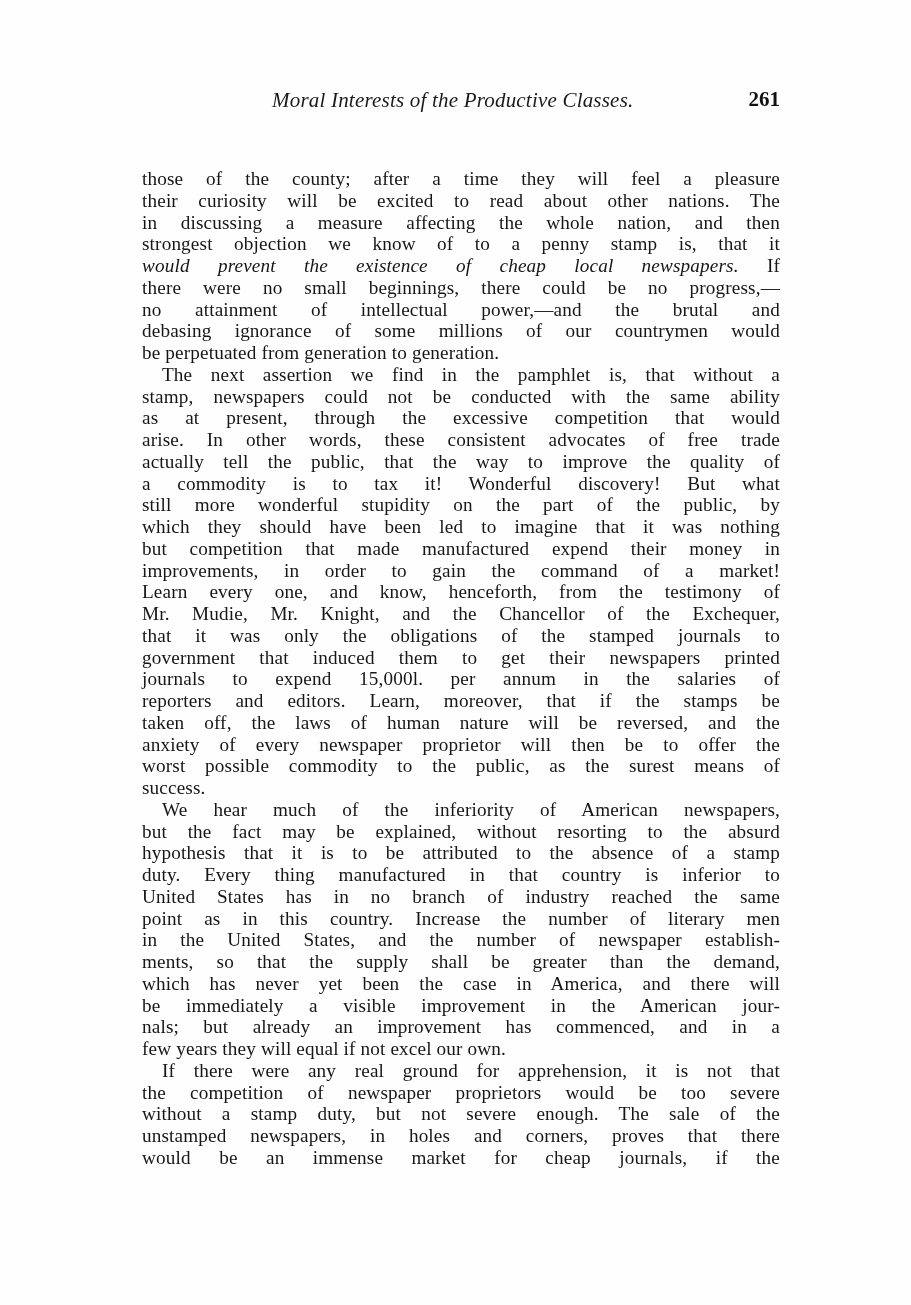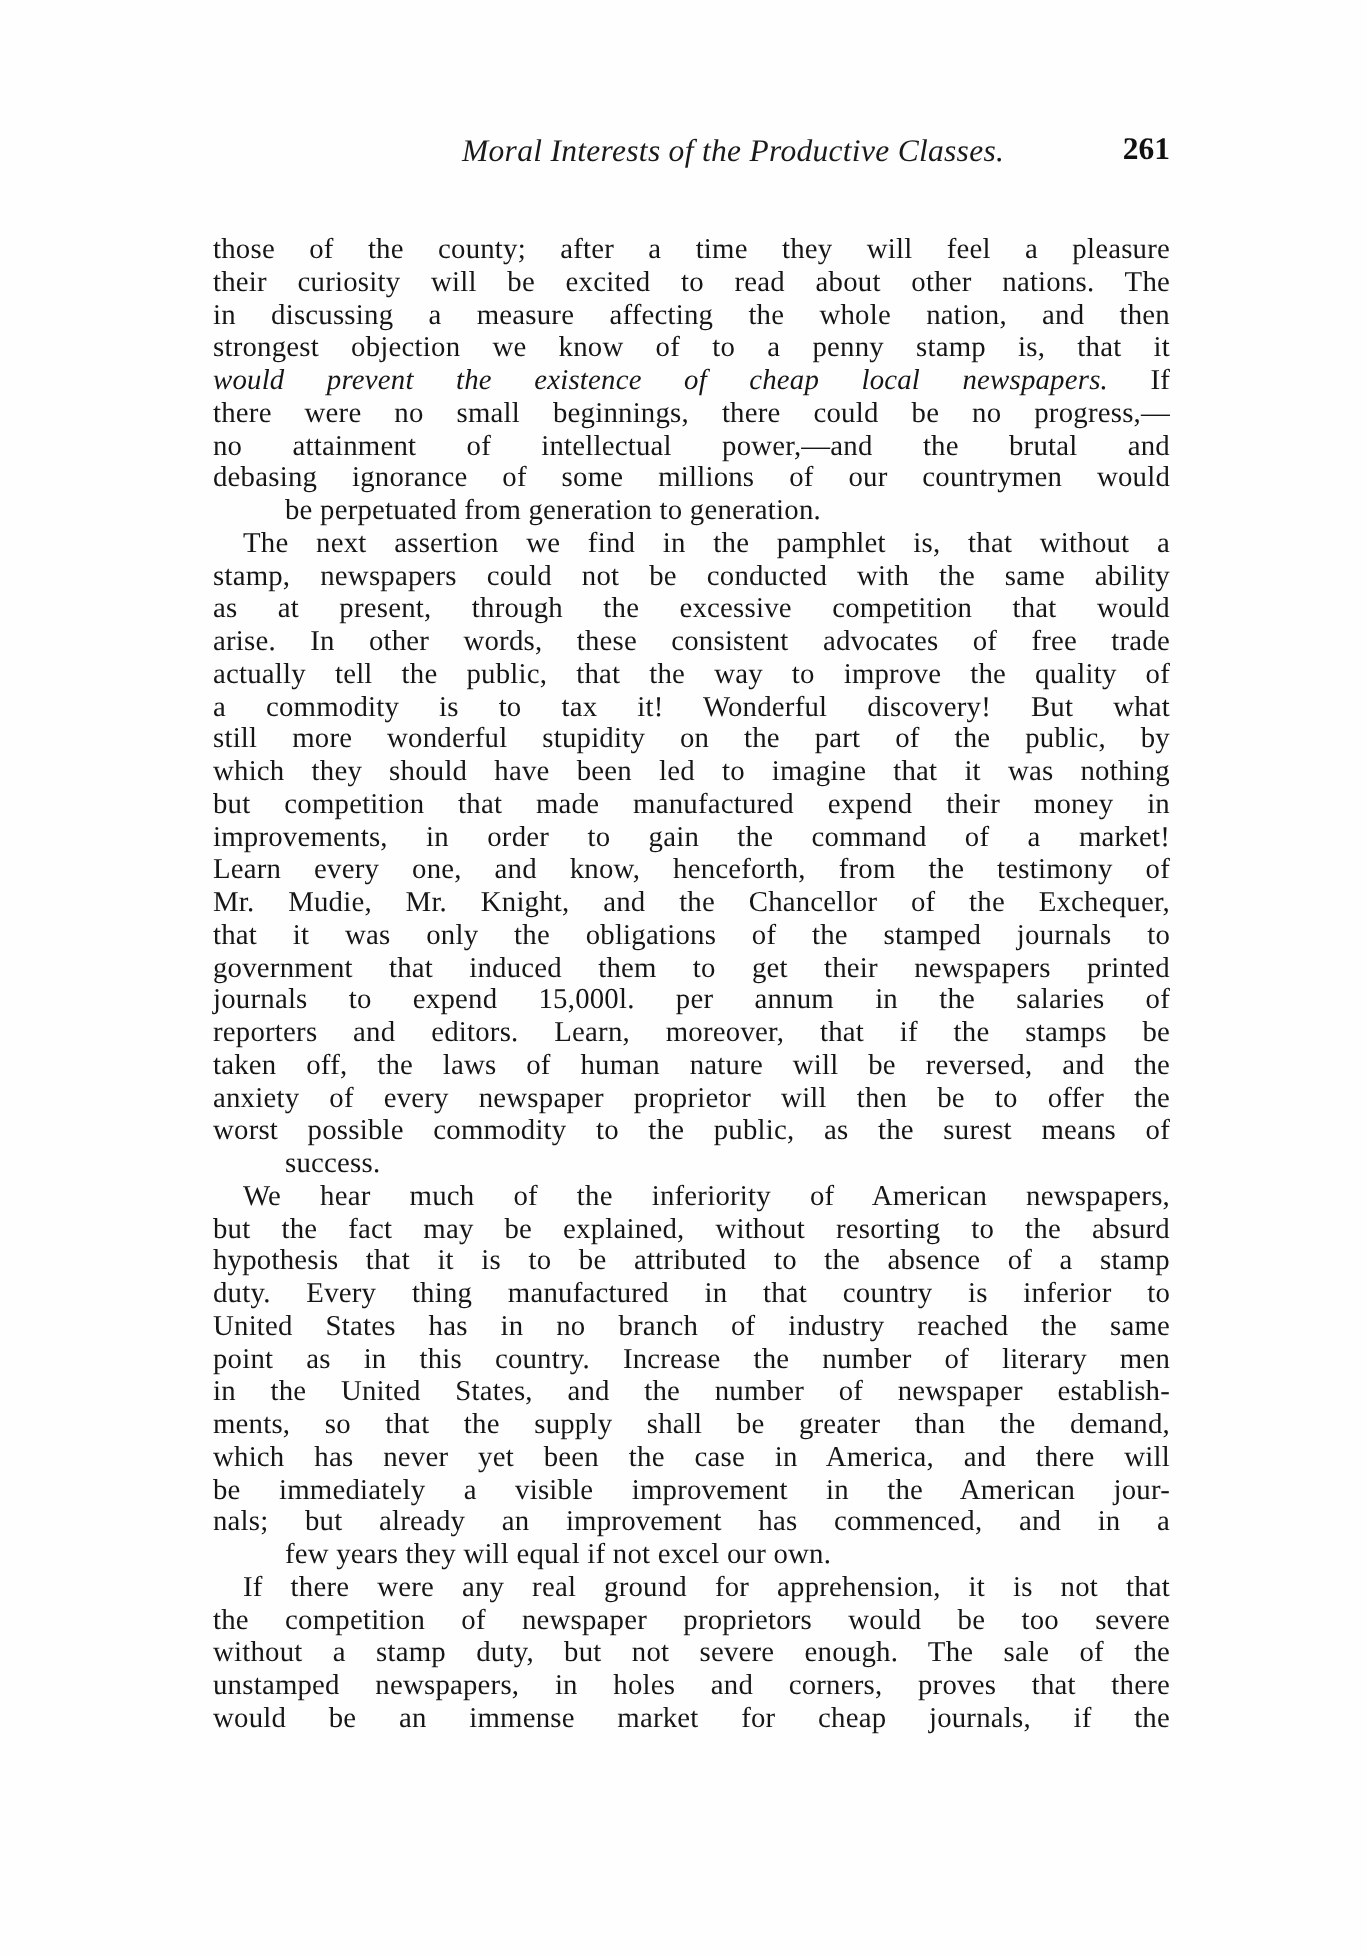--- a/index.html
+++ b/index.html
@@ -31,52 +31,50 @@
     .running-title {
       position: absolute;
       left: 130px;
       top: 0;
       font-family: "Liberation Serif", serif;
       font-style: italic;
       font-size: 21px;
       letter-spacing: 0.2px;
       color: #1a1a1a;
       white-space: nowrap;
-      margin-left: 36px;
     }
     .page-number {
       position: absolute;
       right: 0;
       top: -1px;
       font-family: "Liberation Serif", serif;
       font-weight: bold;
       font-size: 21px;
       color: #111;
     }
     .body-text {
       position: absolute;
       left: 142px;
-      top: 156px;
+      top: 168px;
       width: 638px;
     }
     .line {
       display: block;
       height: 21.75px;
       line-height: 21.75px;
       font-family: "Liberation Serif", serif;
       font-size: 19.2px;
       text-align: justify;
       text-align-last: justify;
       white-space: nowrap;
       overflow: visible;
       letter-spacing: 0.15px;
     }
     .line.last {
       text-align-last: left;
-      margin-left: 48px;
     }
     .line.indent {
       padding-left: 20px;
     }
   </style>
 </head>
 <body>
 
 <div class="page">
   <div class="running-head">

